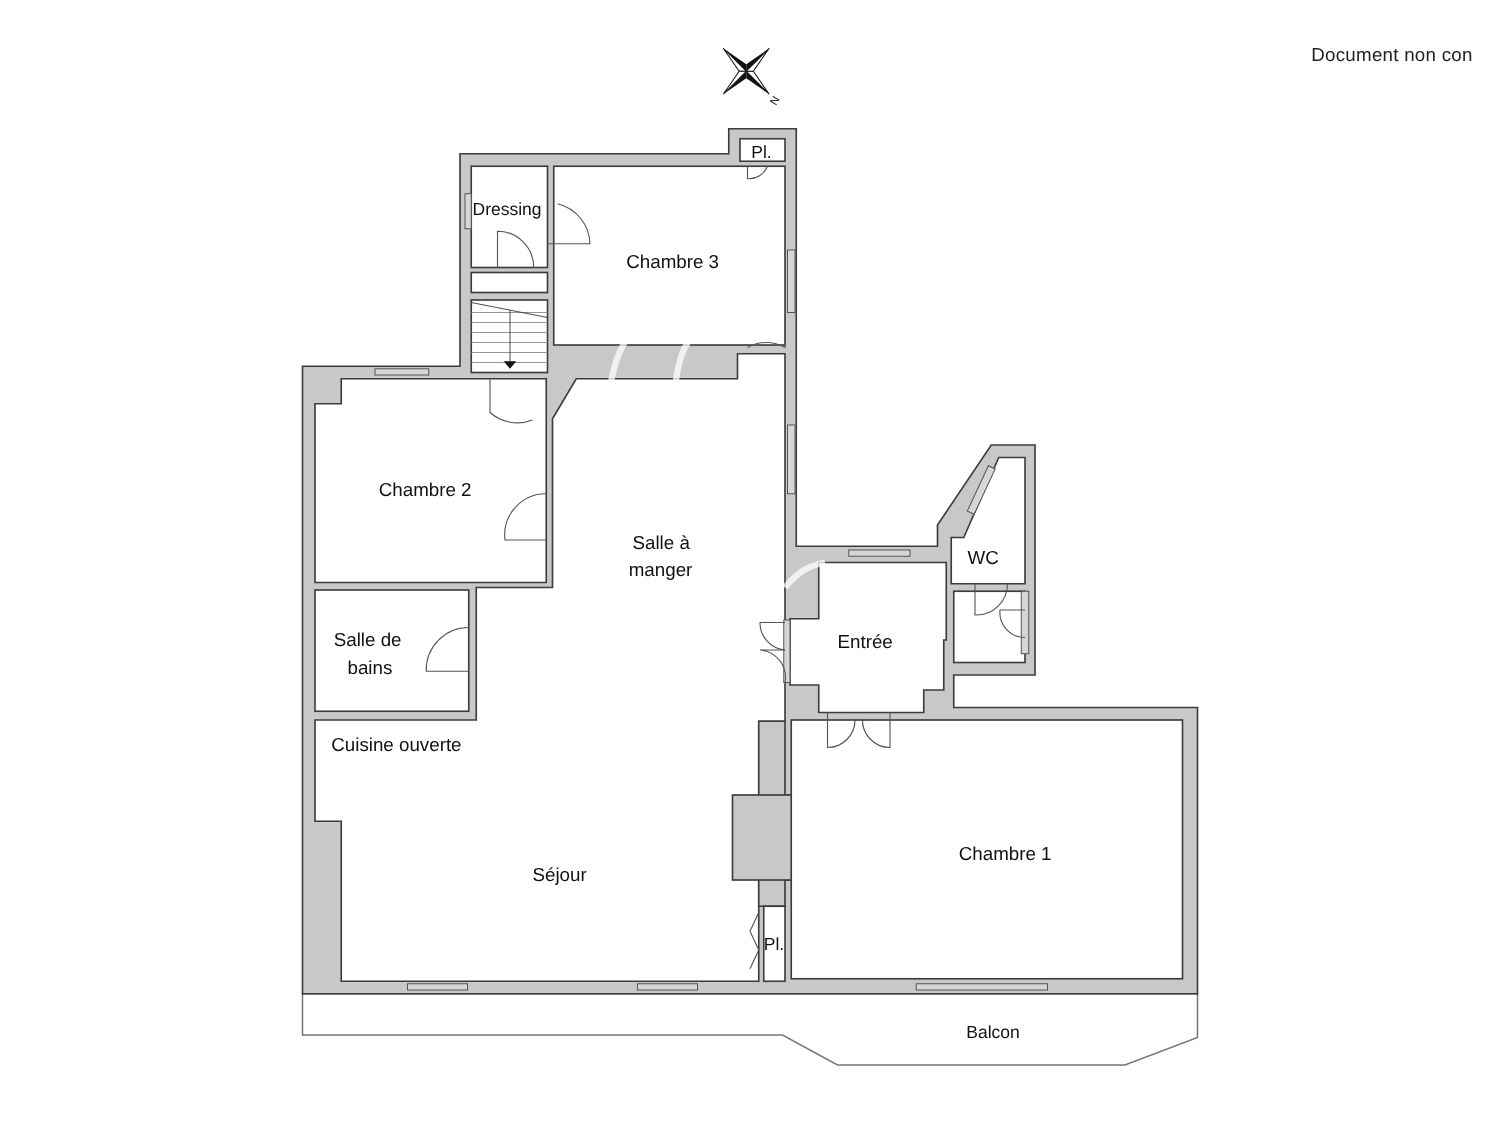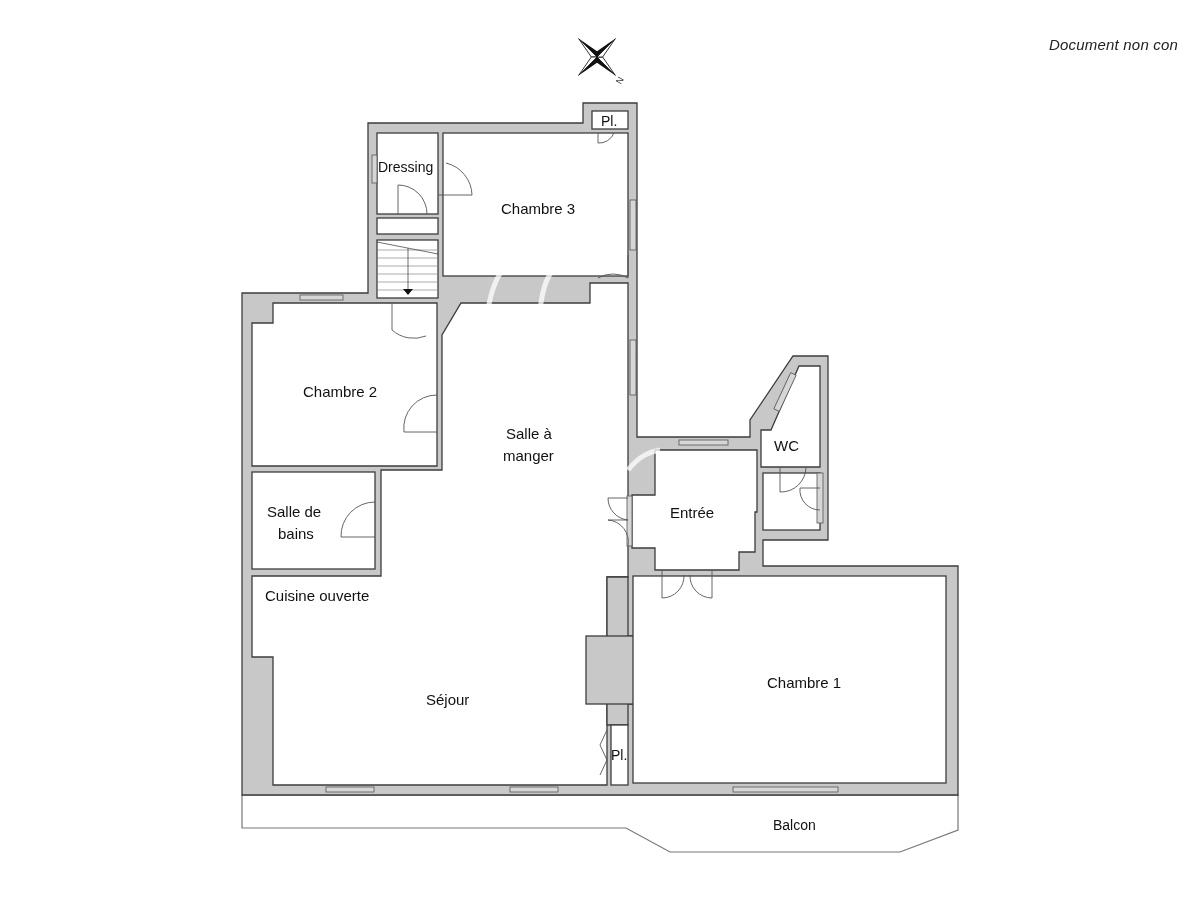--- a/index.html
+++ b/index.html
@@ -1,17 +1,17 @@
 <!DOCTYPE html>
 <html><head>
 <meta charset="utf-8">
 <style>
   html, body { margin:0; padding:0; background:#ffffff; }
   body { width:1200px; height:900px; position:relative; overflow:hidden; font-family:"Liberation Sans", sans-serif; }
-  .disclaimer { position:absolute; top:36px; left:1049px; font-size:15px; font-style:italic; color:#222; white-space:nowrap; letter-spacing:0.2px; }
+  .disclaimer { position:absolute; top:36px; left:1049px; font-size:15px; color:#222; white-space:nowrap; letter-spacing:0.2px; }
   svg { position:absolute; left:0; top:0; }
   .wall { fill:#c8c8c8; stroke:#3c3c3c; stroke-width:1.3; }
   .room { fill:#ffffff; stroke:#3c3c3c; stroke-width:1.3; }
   .win { fill:#d6d6d6; stroke:#555; stroke-width:0.8; }
   .door { fill:none; stroke:#555; stroke-width:0.9; }
   .lbl { font-family:"Liberation Sans", sans-serif; font-size:15px; fill:#111; }
   .lbl-sm { font-family:"Liberation Sans", sans-serif; font-size:14px; fill:#111; }
   .wm { fill:none; stroke:#ffffff; stroke-width:5; opacity:0.75; }
 </style>
 </head>

